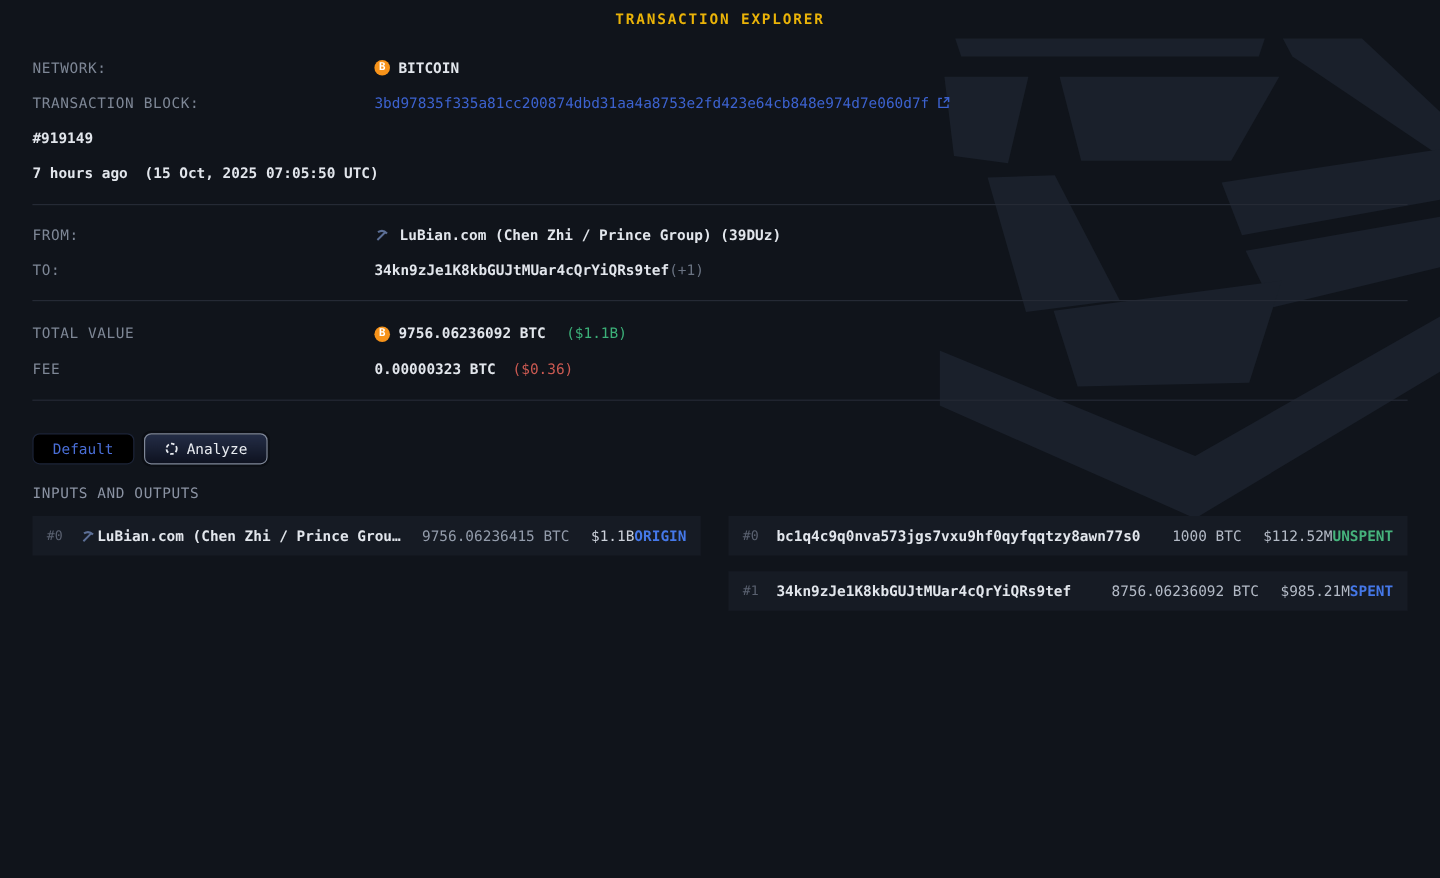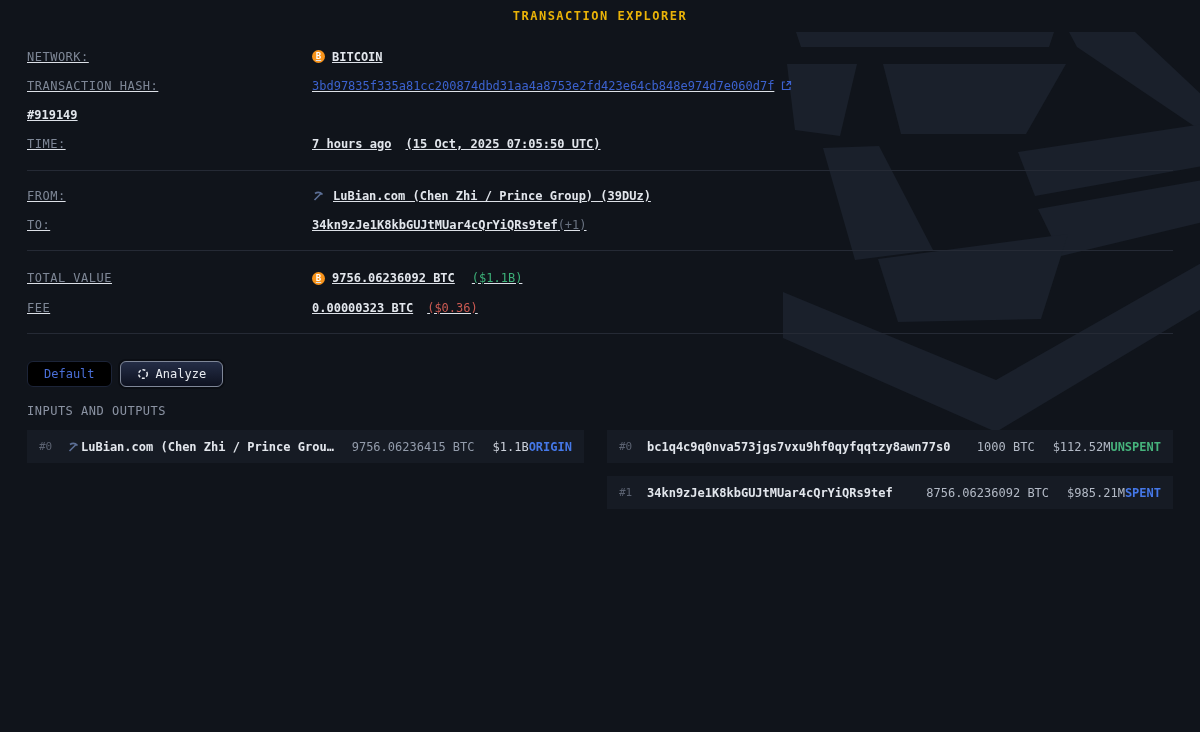--- a/index.html
+++ b/index.html
@@ -11,21 +11,21 @@
     font-size:12px; color:#dde1e8;
   }
   .watermark { position:absolute; left:783px; top:24px; z-index:0; }
   .watermark polygon { fill:#1a202b; }
   .content { position:relative; z-index:1; padding:0 27px; }
 
   .page-title {
     text-align:center; padding-top:9px; height:30px;
     font-weight:700; font-size:12px; letter-spacing:1.5px; color:#eab308;
   }
-  .row { display:flex; align-items:center; height:29px;text-decoration:underline; }
+  .row { display:flex; align-items:center; height:29px; }
   .row.tall { height:30px; }
   .lbl { width:285px; color:#7e8796; letter-spacing:0.5px; flex:none; }
   .val { display:flex; align-items:center; gap:7px; min-width:0; }
   .bold { font-weight:700; color:#e2e6ec; }
   .dim { color:#6a7382; }
   .hr { border:0; border-top:1px solid #252a35; }
 
   .g1 { margin-top:12px; }
   .hr1 { margin-top:12px; }
   .g2 { margin-top:10px; }
@@ -98,35 +98,34 @@
 
     <section class="g1">
       <div class="row">
         <span class="lbl">NETWORK:</span>
         <span class="val">
           <span class="btc-icon">B</span>
           <span class="bold">BITCOIN</span>
         </span>
       </div>
       <div class="row">
-        <span class="lbl">TRANSACTION HASH:</span>
+        <span class="lbl">TRANSACTION BLOCK:</span>
         <span class="val hash-link">
           <span>3bd97835f335a81cc200874dbd31aa4a8753e2fd423e64cb848e974d7e060d7f</span>
           <svg width="11" height="11" viewBox="0 0 11 11">
             <path d="M4 2 H1.5 V9.5 H9 V7" fill="none" stroke="#3c62cf" stroke-width="1.2"></path>
             <path d="M6 1.5 H9.5 V5" fill="none" stroke="#3c62cf" stroke-width="1.2"></path>
             <path d="M9.5 1.5 L5.5 5.5" fill="none" stroke="#3c62cf" stroke-width="1.2"></path>
           </svg>
         </span>
       </div>
       <div class="row">
         <span class="val bold">#919149</span>
       </div>
       <div class="row">
-        <span class="lbl">TIME:</span>
         <span class="val">
           <span class="bold">7 hours ago</span>
           <span class="bold" style="margin-left:7px;">(15 Oct, 2025 07:05:50 UTC)</span>
         </span>
       </div>
     </section>
 
     <hr class="hr hr1">
 
     <section class="g2">

